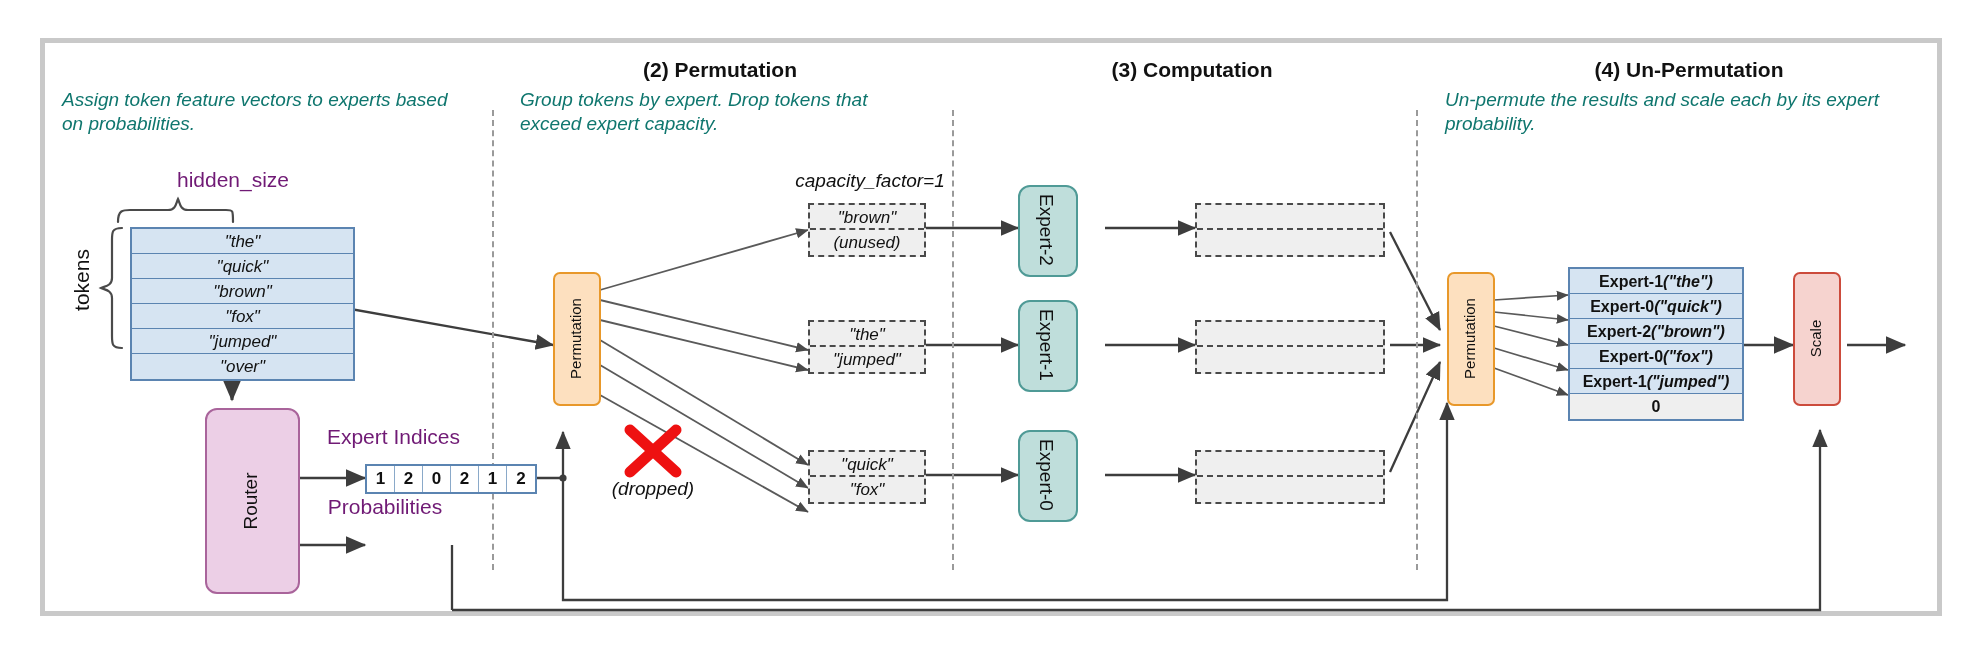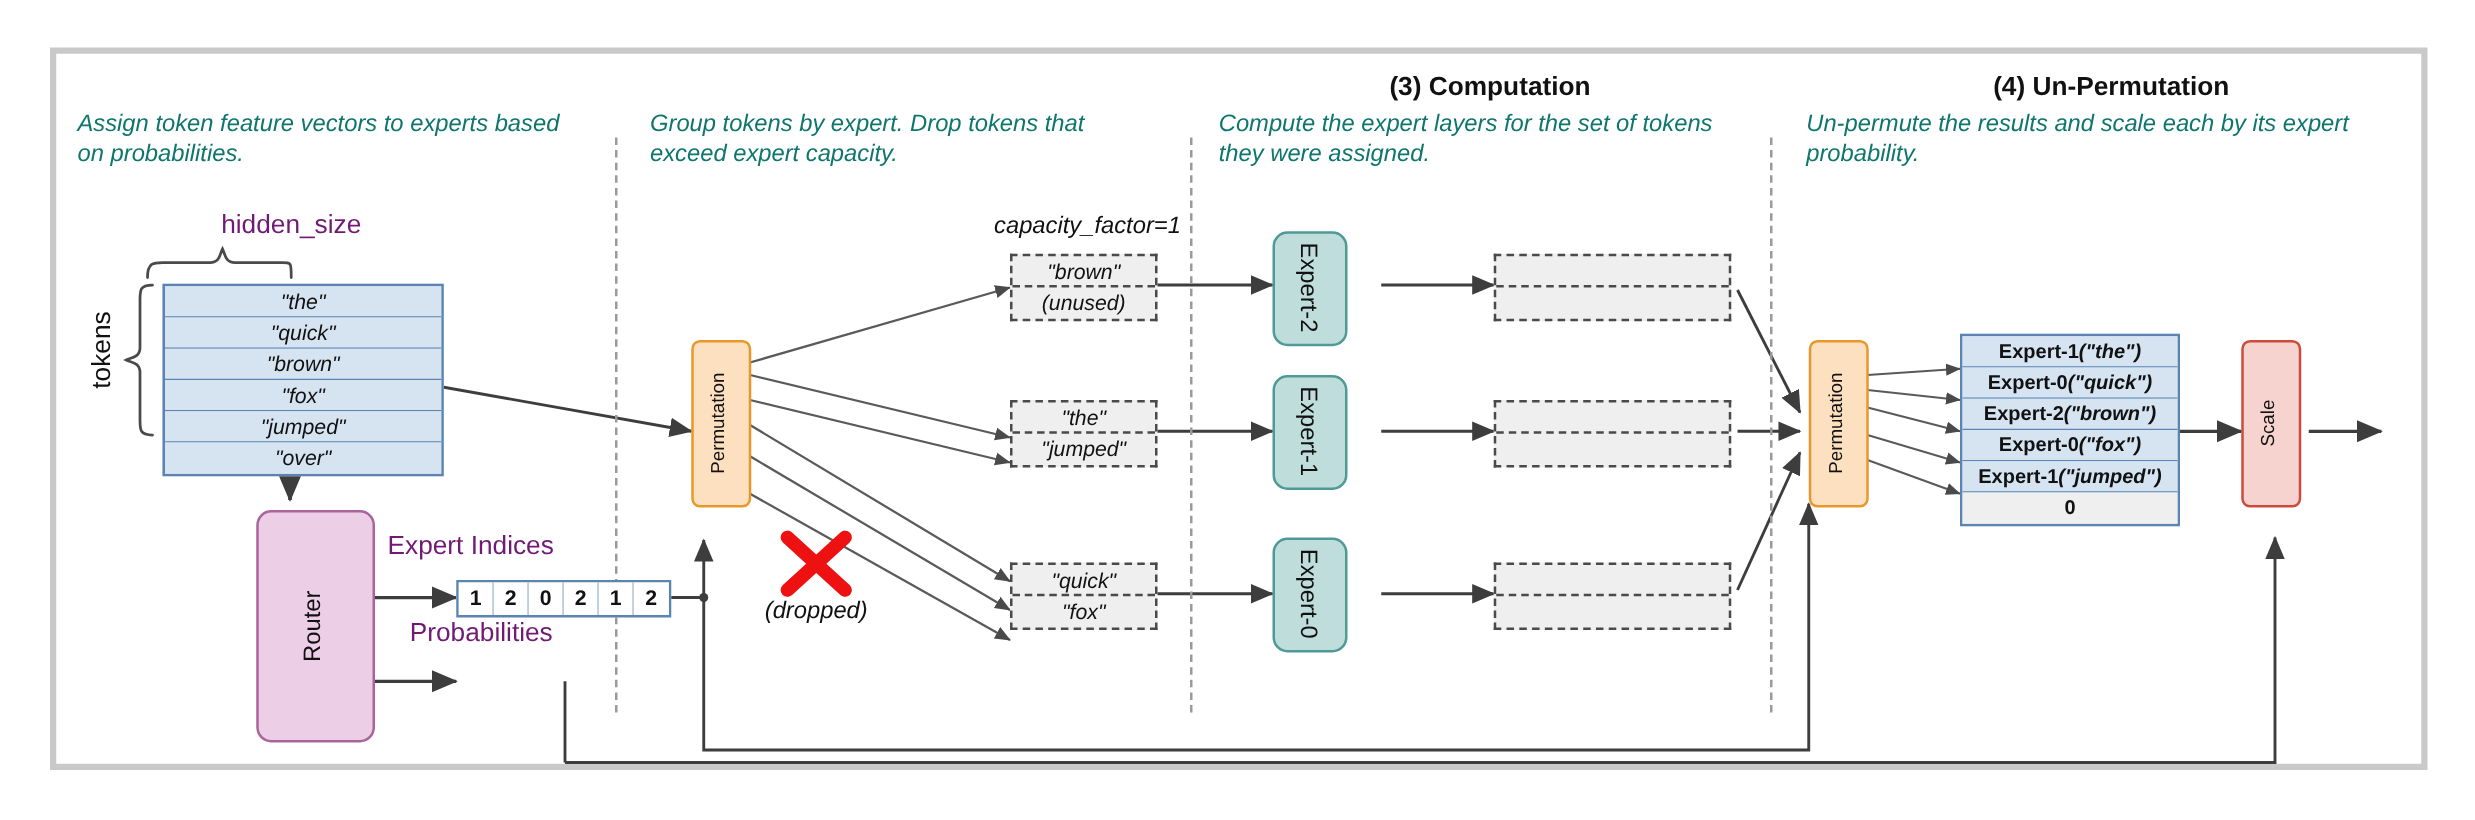--- a/index.html
+++ b/index.html
@@ -136,24 +136,24 @@
       <path d="M676,430 L630,472" stroke="#ee1111" stroke-width="11" stroke-linecap="round"></path>
     </g>
   </svg>
 
   <div class="vsep" style="left:492px;top:110px;height:460px;"></div>
   <div class="vsep" style="left:952px;top:110px;height:460px;"></div>
   <div class="vsep" style="left:1416px;top:110px;height:460px;"></div>
 
   <div class="sec-sub" style="left:62px;top:88px;width:400px;">Assign token feature vectors to experts based on probabilities.</div>
 
+  <div class="sec-title" style="left:520px;top:58px;width:400px;">(2) Permutation</div>
   <div class="sec-sub" style="left:520px;top:88px;width:400px;font-style:italic;">Group tokens by expert. Drop tokens that exceed expert capacity.</div>
 
   <div class="sec-title" style="left:982px;top:58px;width:420px;">(3) Computation</div>
-  <div class="sec-sub" style="left:975px;top:88px;width:420px;">Compute the expert layers for the set of tokens they were assigned.</div>
 
   <div class="sec-title" style="left:1459px;top:58px;width:460px;">(4) Un-Permutation</div>
   <div class="sec-sub" style="left:1445px;top:88px;width:460px;">Un-permute the results and scale each by its expert probability.</div>
 
   <div class="plain-label" style="left:118px;top:168px;width:230px;text-align:center;">hidden_size</div>
 
   <div class="vlabel" style="left:32px;top:268px;width:100px;text-align:center;transform:rotate(-90deg);">
     <span style="font-size:21px;color:#111;">tokens</span>
   </div>
 
@@ -162,21 +162,21 @@
     <div class="tok-row">"quick"</div>
     <div class="tok-row">"brown"</div>
     <div class="tok-row">"fox"</div>
     <div class="tok-row">"jumped"</div>
     <div class="tok-row">"over"</div>
   </div>
 
   <div class="router-box" style="left:205px;top:408px;width:91px;height:182px;"></div>
   <div class="router-text" style="left:208px;top:490px;width:86px;text-align:center;transform:rotate(-90deg);">Router</div>
 
-  <div class="plain-label" style="left:310px;top:425px;width:150px;text-align:left;">Expert Indices</div>
+  <div class="plain-label" style="left:310px;top:425px;width:150px;text-align:right;">Expert Indices</div>
   <div class="cellstrip" style="left:365px;top:464px;height:30px;">
     <div class="cell" style="width:28px;">1</div>
     <div class="cell" style="width:28px;">2</div>
     <div class="cell" style="width:28px;">0</div>
     <div class="cell" style="width:28px;">2</div>
     <div class="cell" style="width:28px;">1</div>
     <div class="cell" style="width:28px;">2</div>
   </div>
 
   <div class="plain-label" style="left:305px;top:495px;width:160px;text-align:center;">Probabilities</div>

